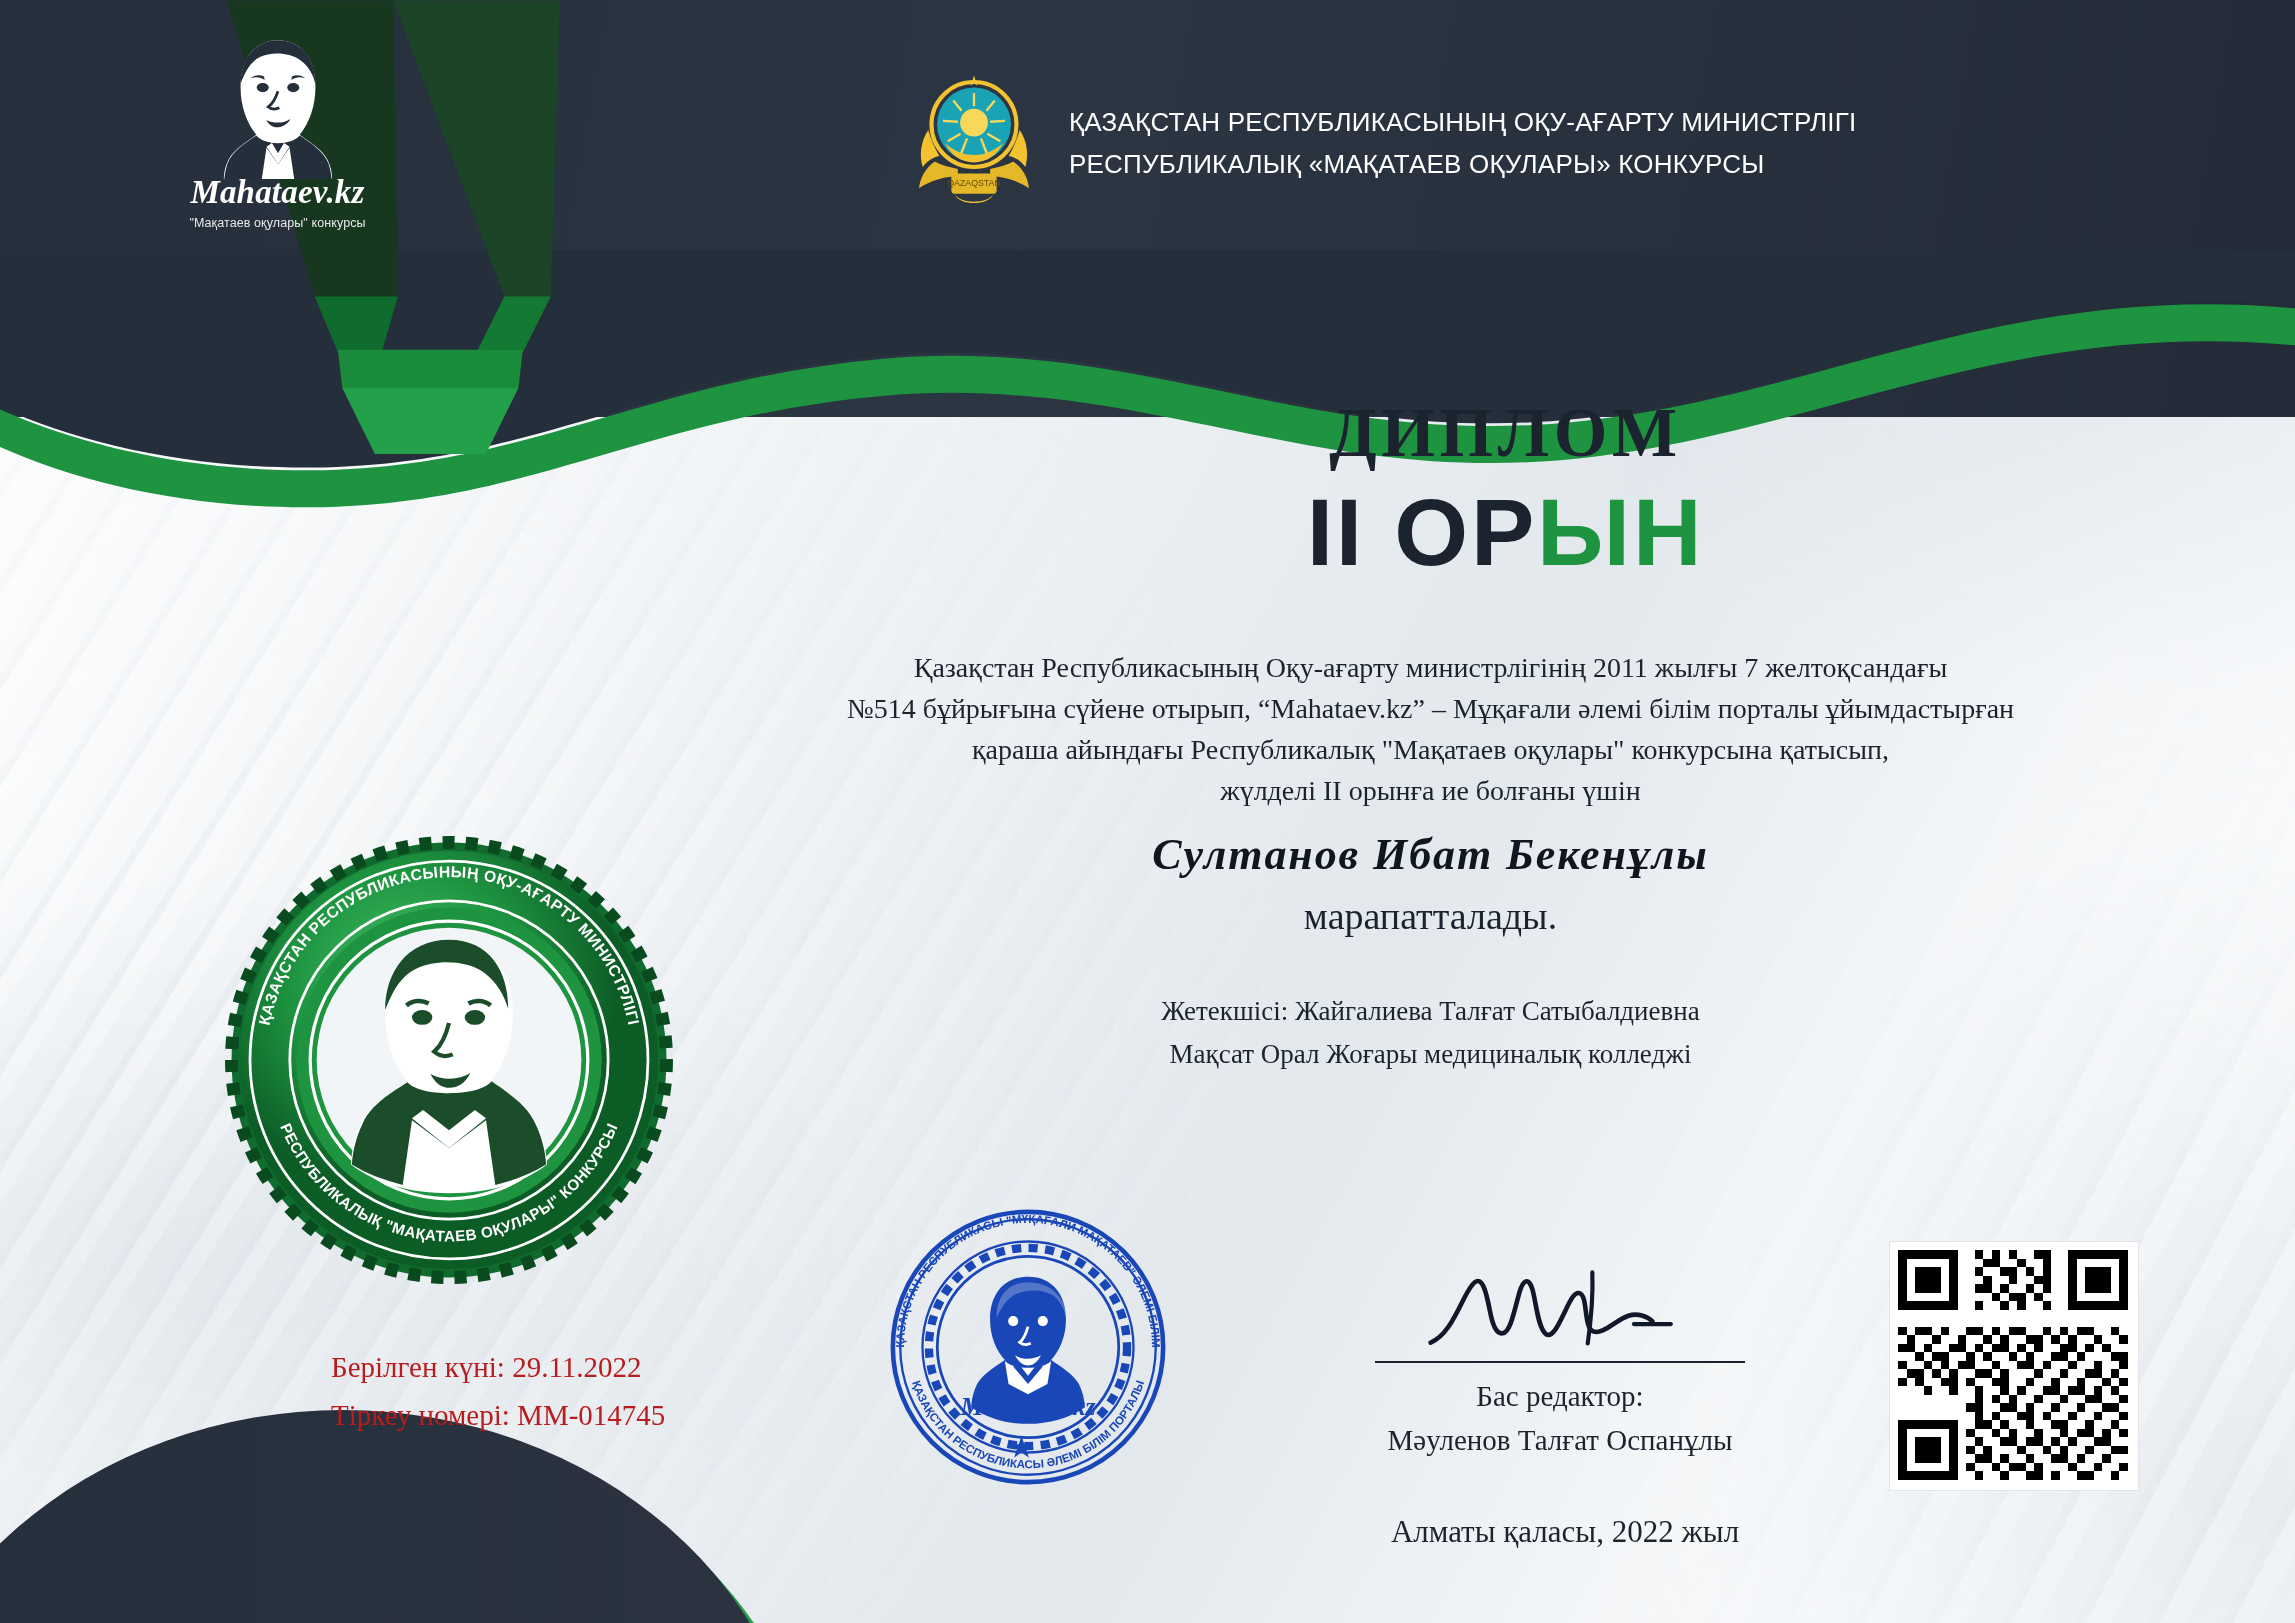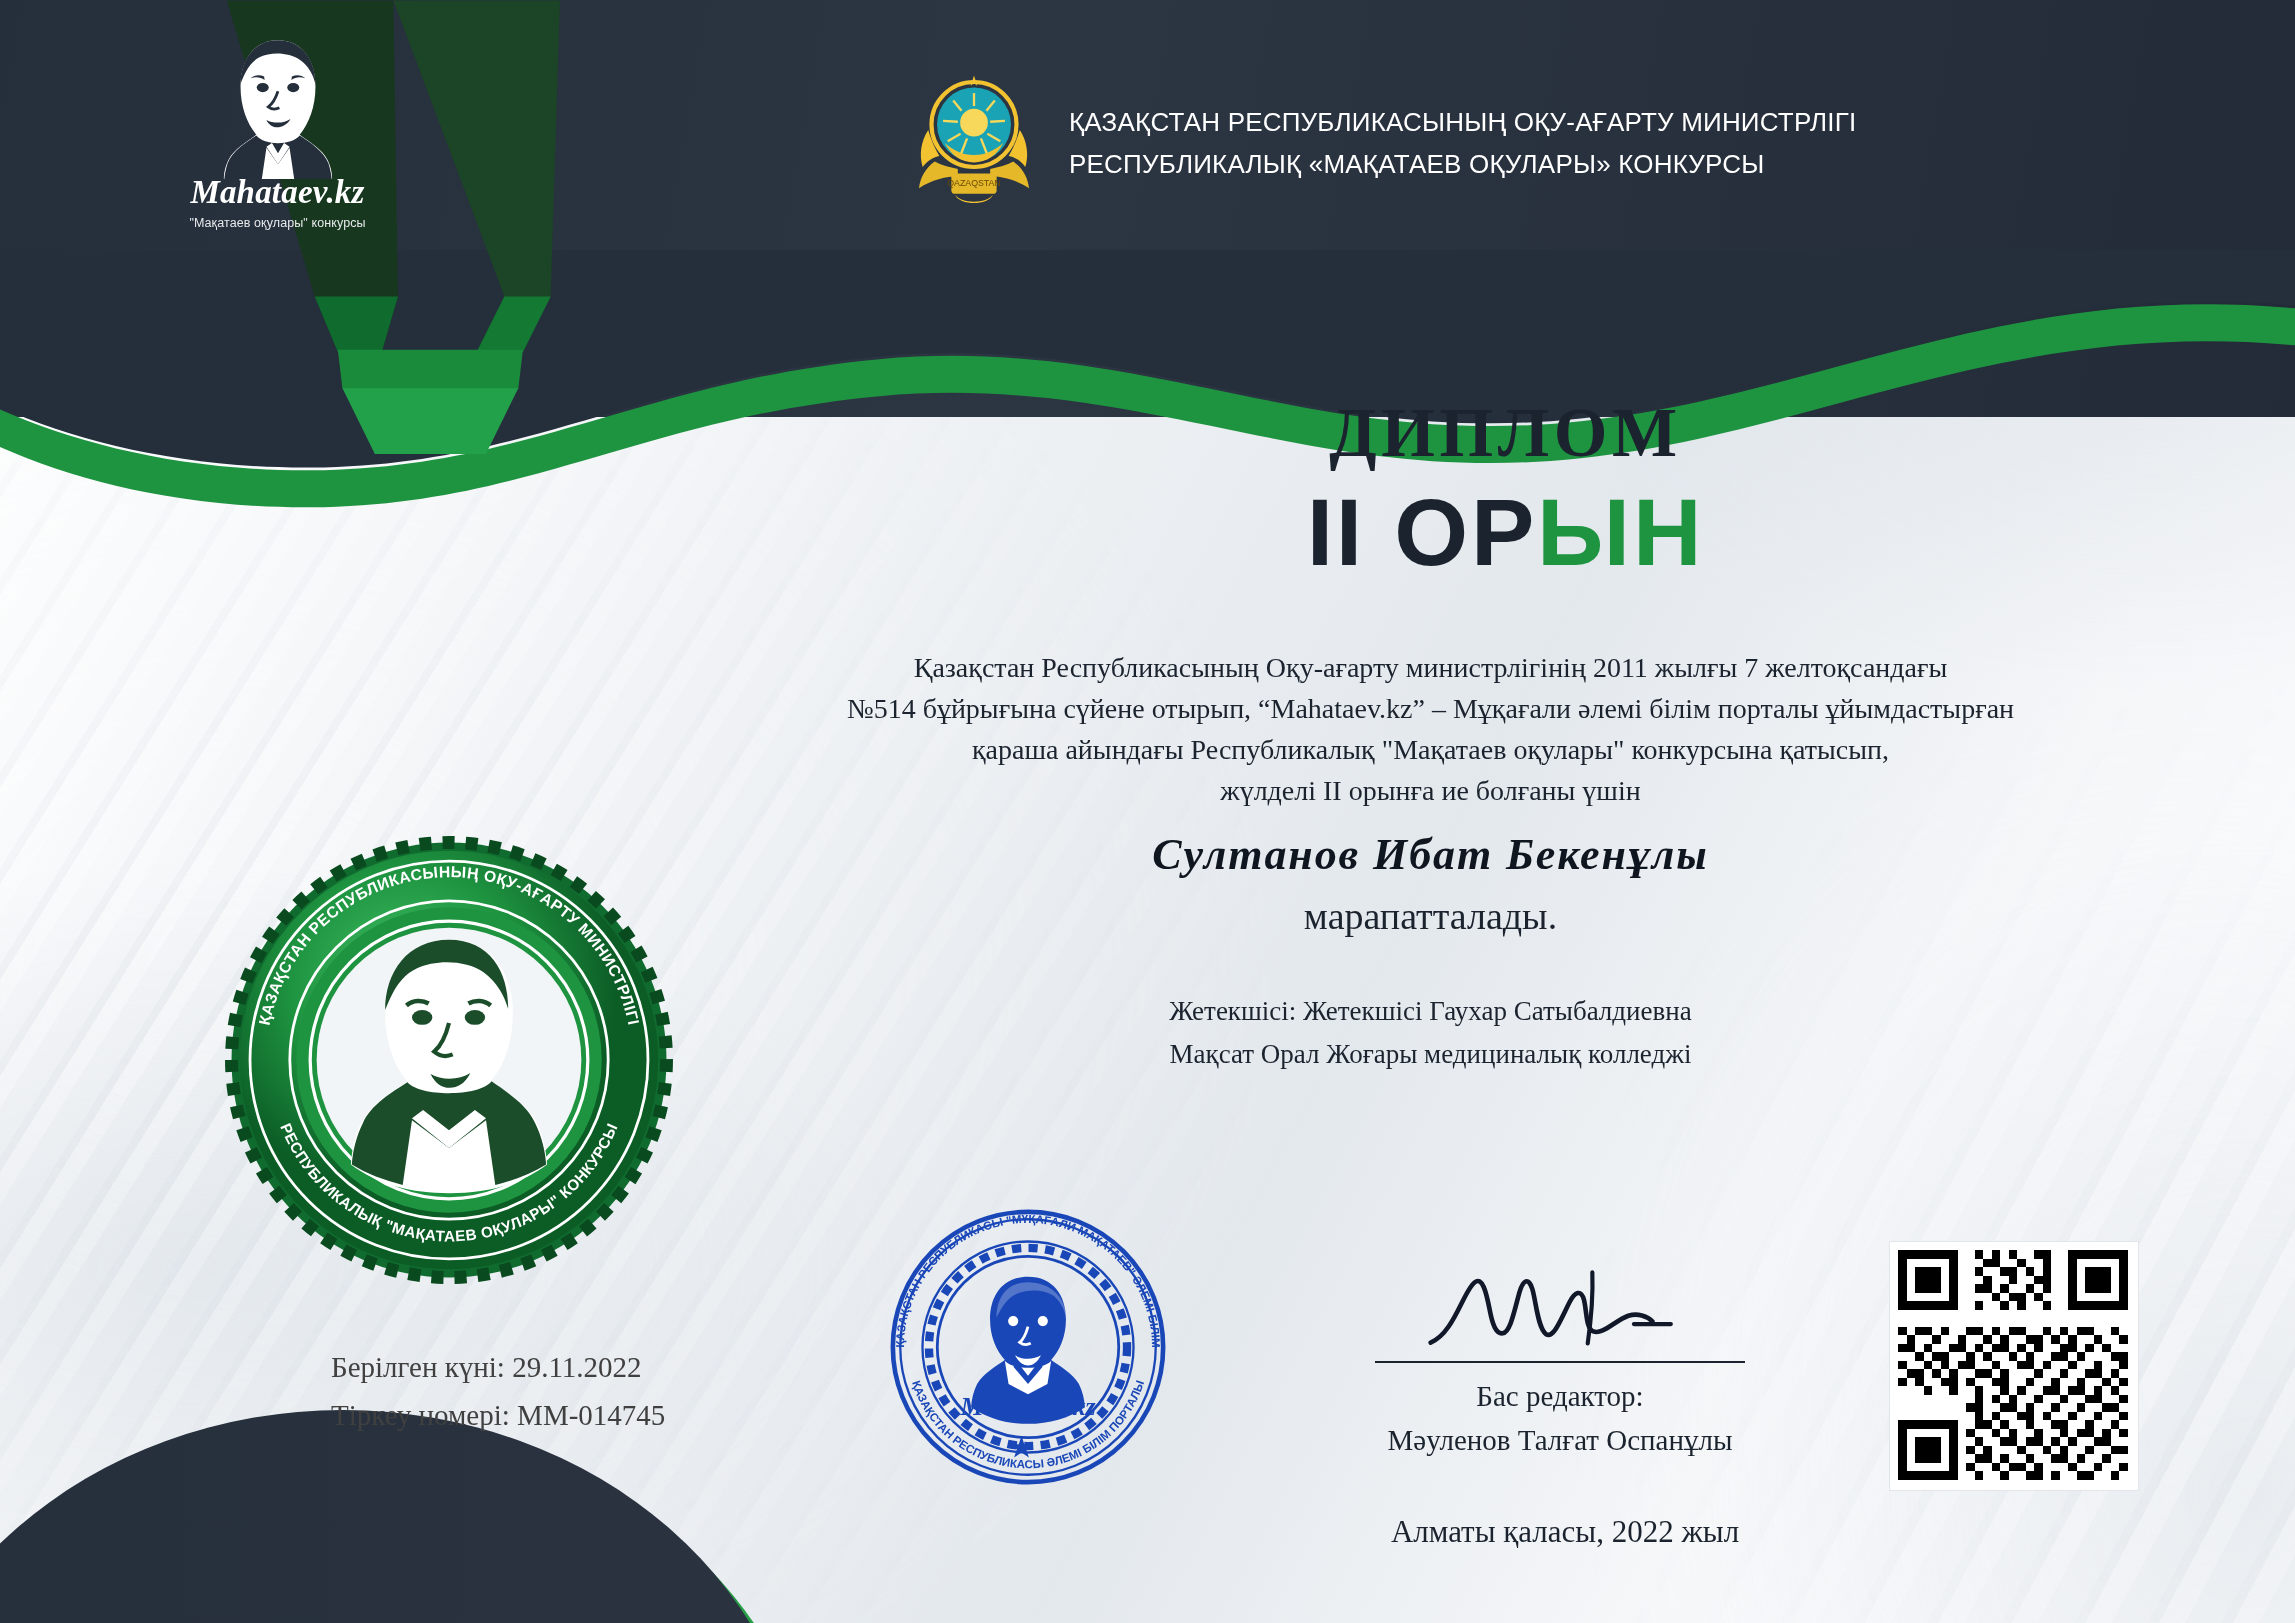--- a/index.html
+++ b/index.html
@@ -245,21 +245,21 @@
   }
 
   
   .issue-info {
     position: absolute;
     left: 331px;
     top: 1343px;
     font-family: "Liberation Serif", serif;
     font-size: 29px;
     line-height: 1.66;
-    color: #404040;
+    color: #b91c1c;
   }
 
   
   .stamp {
     position: absolute;
     left: 866px;
     top: 1185px;
     width: 324px;
     height: 324px;
   }
@@ -403,21 +403,21 @@
   </div>
 
   <div class="body-block">
     <div class="body-line">Қазақстан Республикасының Оқу-ағарту министрлігінің 2011 жылғы 7 желтоқсандағы</div>
     <div class="body-line">№514 бұйрығына сүйене отырып, “Mahataev.kz” – Мұқағали әлемі білім порталы ұйымдастырған</div>
     <div class="body-line">қараша айындағы Республикалық "Мақатаев оқулары" конкурсына қатысып,</div>
     <div class="body-line">жүлделі II орынға ие болғаны үшін</div>
     <div class="winner-name">Султанов Ибат Бекенұлы</div>
     <div class="awarded">марапатталады.</div>
     <div class="mentor-block">
-      <div>Жетекшісі: Жетекшісі Гаухар Сатыбалдиевна</div>
+      <div>Жетекшісі: Жайгалиева Талғат Сатыбалдиевна</div>
       <div>Мақсат Орал Жоғары медициналық колледжі</div>
     </div>
   </div>
 
   <svg class="medal" viewBox="0 0 1020 1020">
     <defs>
       <path id="medalOuterArc" d="M 510,510 m -395,0 a 395,395 0 1,1 790,0" transform="rotate(0 510 510)" fill="none"></path>
       <path id="medalInnerArc" d="M 510,510 m -392,0 a 392,392 0 1,0 784,0" fill="none"></path>
       <radialGradient id="medalGrad" cx="40%" cy="32%">
         <stop offset="0%" stop-color="#46c46a"></stop>

